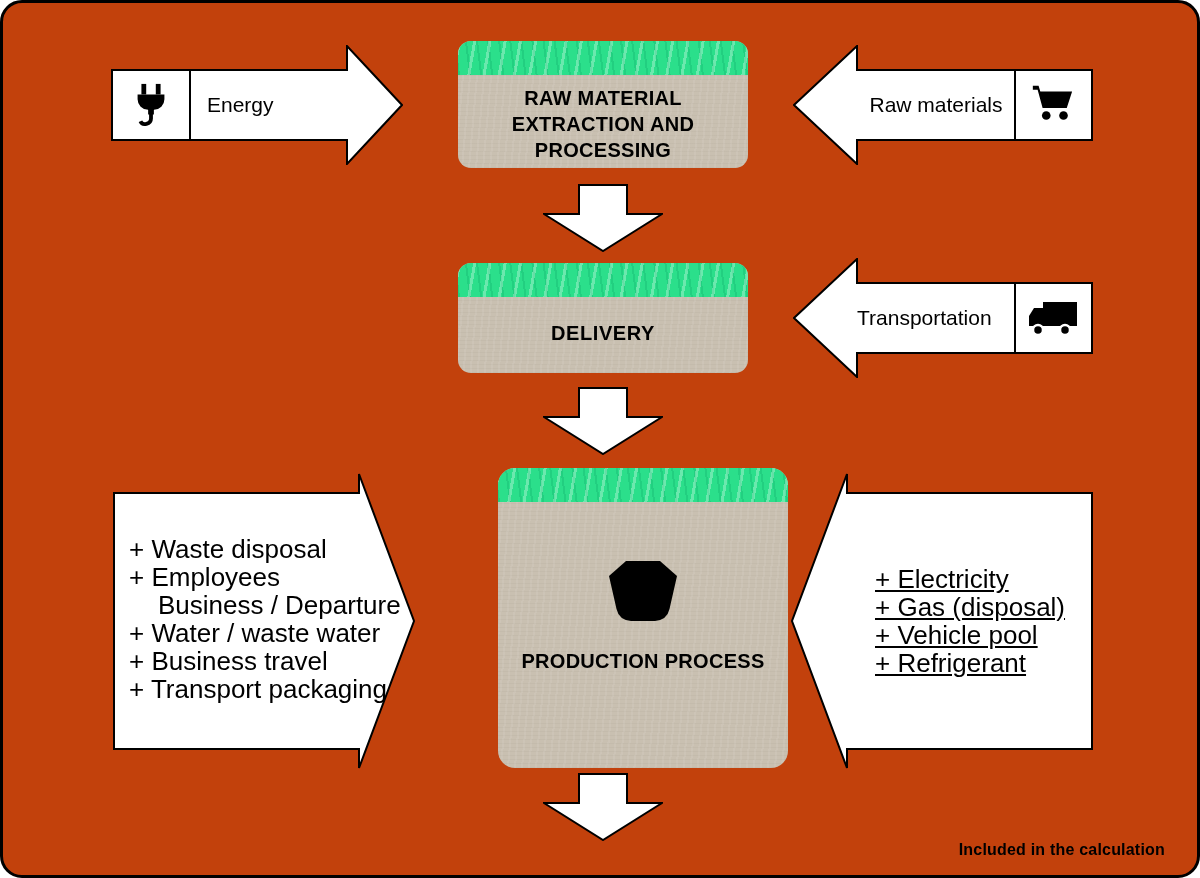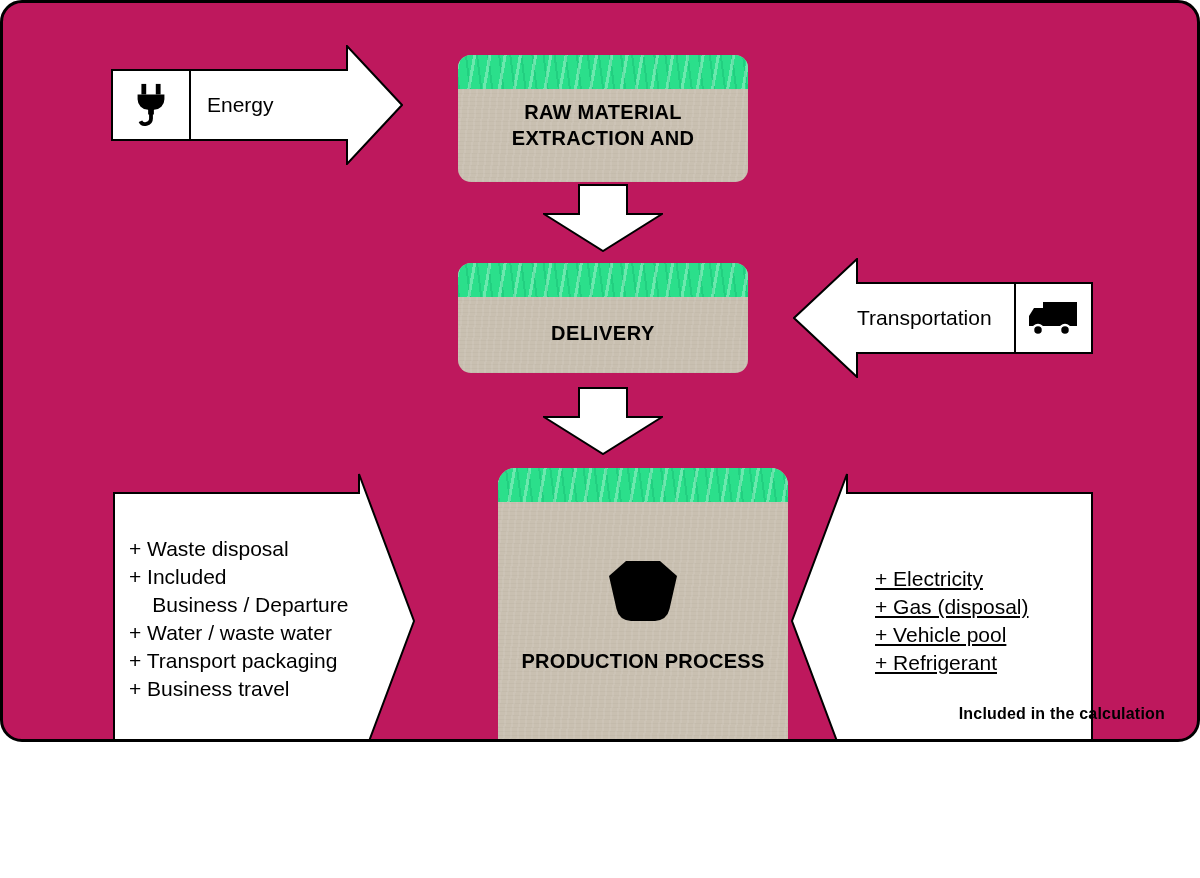--- a/index.html
+++ b/index.html
@@ -1,20 +1,20 @@
 <!DOCTYPE html>
 <html><head>
 <meta charset="utf-8">
 <style>
   html,body{margin:0;padding:0;background:#fff;}
   *{box-sizing:border-box;}
   body{font-family:"Liberation Sans", sans-serif; color:#000;}
   .stage{
-    position:relative; width:1200px; height:742px;
-    background:#be185d; border:3px solid #000; border-radius:22px;
+    position:relative; width:1200px; height:878px;
+    background:#c2410c; border:3px solid #000; border-radius:22px;
     overflow:hidden;
   }
 
   
   .process-box{
     position:absolute; left:455px; width:290px;
     border-radius:13px; overflow:hidden;
     background:#c9c0b1;
     background-image:
       repeating-linear-gradient(95deg, rgba(255,255,255,0.07) 0 2px, rgba(0,0,0,0) 2px 7px),
@@ -23,21 +23,21 @@
   .band{
     height:34px; background:#2bdf8b;
     background-image:
       repeating-linear-gradient(100deg, rgba(255,255,255,0.30) 0 3px, rgba(255,255,255,0) 3px 15px),
       repeating-linear-gradient(83deg, rgba(0,150,90,0.22) 0 2px, rgba(0,0,0,0) 2px 11px);
   }
   .box-title{
     font-weight:700; font-size:20px; line-height:26px;
     text-align:center; letter-spacing:0.3px;
   }
-  .box-raw{ top:52px; height:127px; }
+  .box-raw{ top:38px; height:127px; }
   .box-raw .box-title{ margin-top:10px; }
   .box-delivery{ top:260px; height:110px; }
   .box-delivery .box-title{ margin-top:23px; letter-spacing:0.6px; }
   .box-production{ top:465px; height:300px; border-radius:17px;margin-left:40px; }
   .bag-wrap{ width:72px; height:62px; margin:58px auto 0; }
   .box-production .box-title{ margin-top:26px; }
   .title-line{ display:block; }
 
   
   .arrow-box{ position:absolute; }
@@ -55,21 +55,21 @@
   .rawmat-arrow .arrow-label{ left:64px; width:158px; text-align:center; top:60px; transform:translateY(-50%); }
   .rawmat-arrow .icon-abs{ left:236px; top:37px; }
 
   .transport-arrow{ left:790px; top:255px; width:300px; height:120px; }
   .transport-arrow .arrow-label{ left:64px; width:158px; text-align:left; top:60px; transform:translateY(-50%); }
   .transport-arrow .icon-abs{ left:234px; top:38px; }
 
   .left-big-arrow{ left:110px; top:470px; width:302px; height:296px; }
   .right-big-arrow{ left:788px; top:470px; width:302px; height:296px; }
   .list{
-    position:absolute; font-size:21px; line-height:28px;
+    position:absolute; font-size:26px; line-height:28px;
   }
   .left-big-arrow .list{ left:16px; top:62px; }
   .right-big-arrow .list{ left:84px; top:92px;text-decoration:underline; }
   .list-line{ white-space:pre-wrap; }
 
   
   .down-arrow{ position:absolute; left:540px; width:120px; height:68px; }
   .down-arrow-1{ top:181px; }
   .down-arrow-2{ top:384px; }
   .down-arrow-3{ top:770px; }
@@ -99,23 +99,38 @@
       </svg>
     </div>
     <div class="arrow-label">Energy</div>
   </div>
 
   <div class="process-box box-raw">
     <div class="band"></div>
     <div class="box-title">
       <span class="title-line">RAW MATERIAL</span>
       <span class="title-line">EXTRACTION AND</span>
-    </div>
-  </div>
-
+      <span class="title-line">PROCESSING</span>
+    </div>
+  </div>
+
+  <div class="arrow-box rawmat-arrow">
+    <svg class="shape" viewBox="0 0 300 120">
+      <polygon points="299,25 64,25 64,1 1,60 64,119 64,95 299,95" fill="#ffffff" stroke="#000000" stroke-width="2"></polygon>
+      <line x1="222" y1="25" x2="222" y2="95" stroke="#000000" stroke-width="2"></line>
+    </svg>
+    <div class="arrow-label">Raw materials</div>
+    <div class="icon-abs">
+      <svg width="46" height="46" viewBox="0 0 48 48">
+        <path fill="#000" d="M4 4 h6 l1.8 6 H45 l-5.6 17 H14.2 L9 8 H4 z"></path>
+        <circle cx="18" cy="35" r="4.5" fill="#000"></circle>
+        <circle cx="36" cy="35" r="4.5" fill="#000"></circle>
+      </svg>
+    </div>
+  </div>
 
   <svg class="down-arrow down-arrow-1" viewBox="0 0 120 68">
     <polygon points="36,1 84,1 84,30 119,30 60,67 1,30 36,30" fill="#ffffff" stroke="#000000" stroke-width="2"></polygon>
   </svg>
 
   <div class="process-box box-delivery">
     <div class="band"></div>
     <div class="box-title">DELIVERY</div>
   </div>
 
@@ -138,25 +153,25 @@
   <svg class="down-arrow down-arrow-2" viewBox="0 0 120 68">
     <polygon points="36,1 84,1 84,30 119,30 60,67 1,30 36,30" fill="#ffffff" stroke="#000000" stroke-width="2"></polygon>
   </svg>
 
   <div class="arrow-box left-big-arrow">
     <svg class="shape" viewBox="0 0 302 296">
       <polygon points="1,20 246,20 246,1 301,148 246,295 246,276 1,276" fill="#ffffff" stroke="#000000" stroke-width="2"></polygon>
     </svg>
     <div class="list">
       <div class="list-line">+ Waste disposal</div>
-      <div class="list-line">+ Included</div>
+      <div class="list-line">+ Employees</div>
       <div class="list-line">    Business / Departure</div>
       <div class="list-line">+ Water / waste water</div>
+      <div class="list-line">+ Business travel</div>
       <div class="list-line">+ Transport packaging</div>
-      <div class="list-line">+ Business travel</div>
     </div>
   </div>
 
   <div class="process-box box-production">
     <div class="band"></div>
     <div class="bag-wrap">
       <svg width="72" height="62" viewBox="0 0 72 62">
         <path fill="#000" d="M19 1 H53 L70 16 L62.5 49 Q60 60 48 61 H24 Q12 60 9.5 49 L2 16 Z"></path>
       </svg>
     </div>

